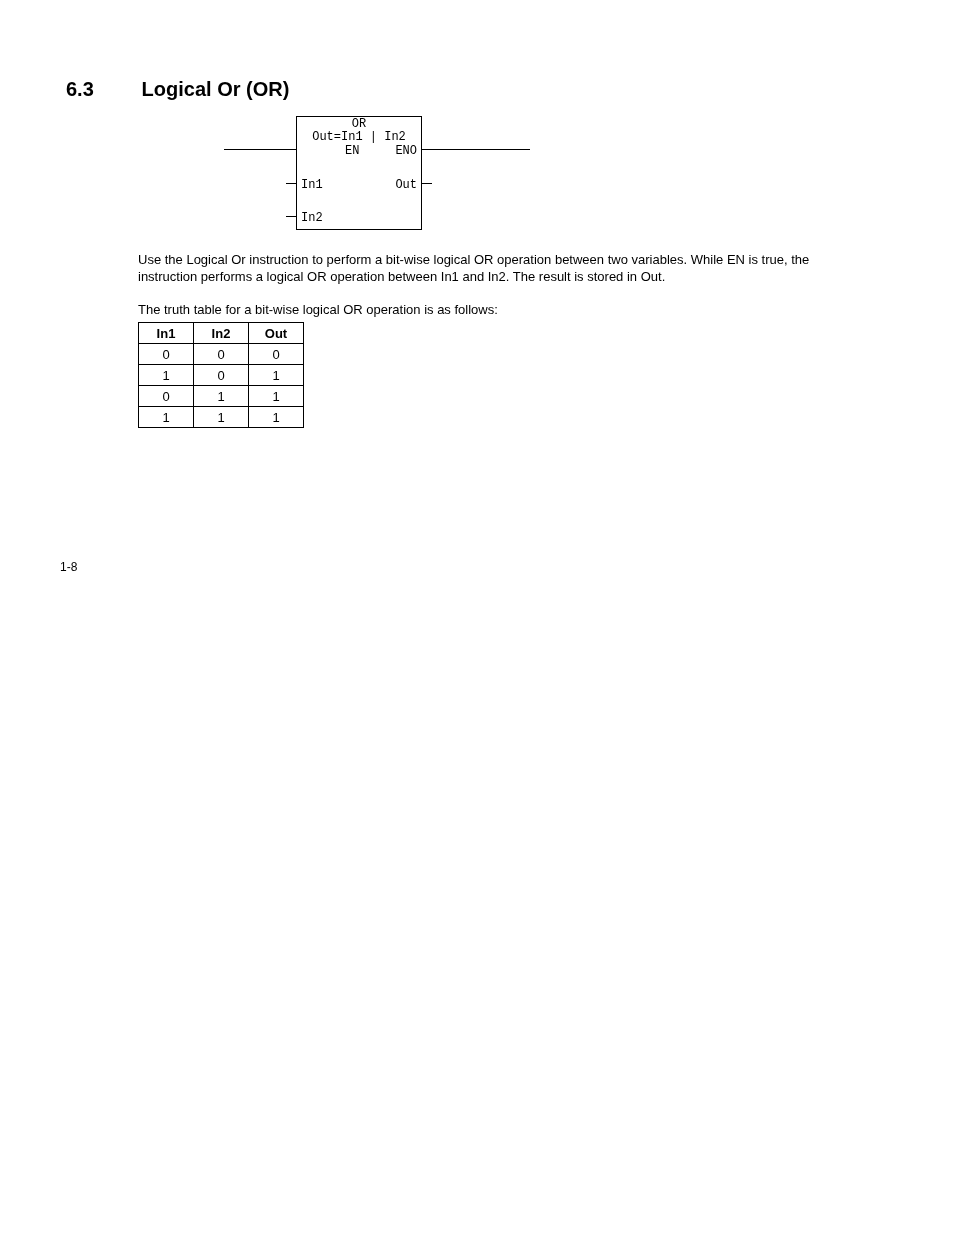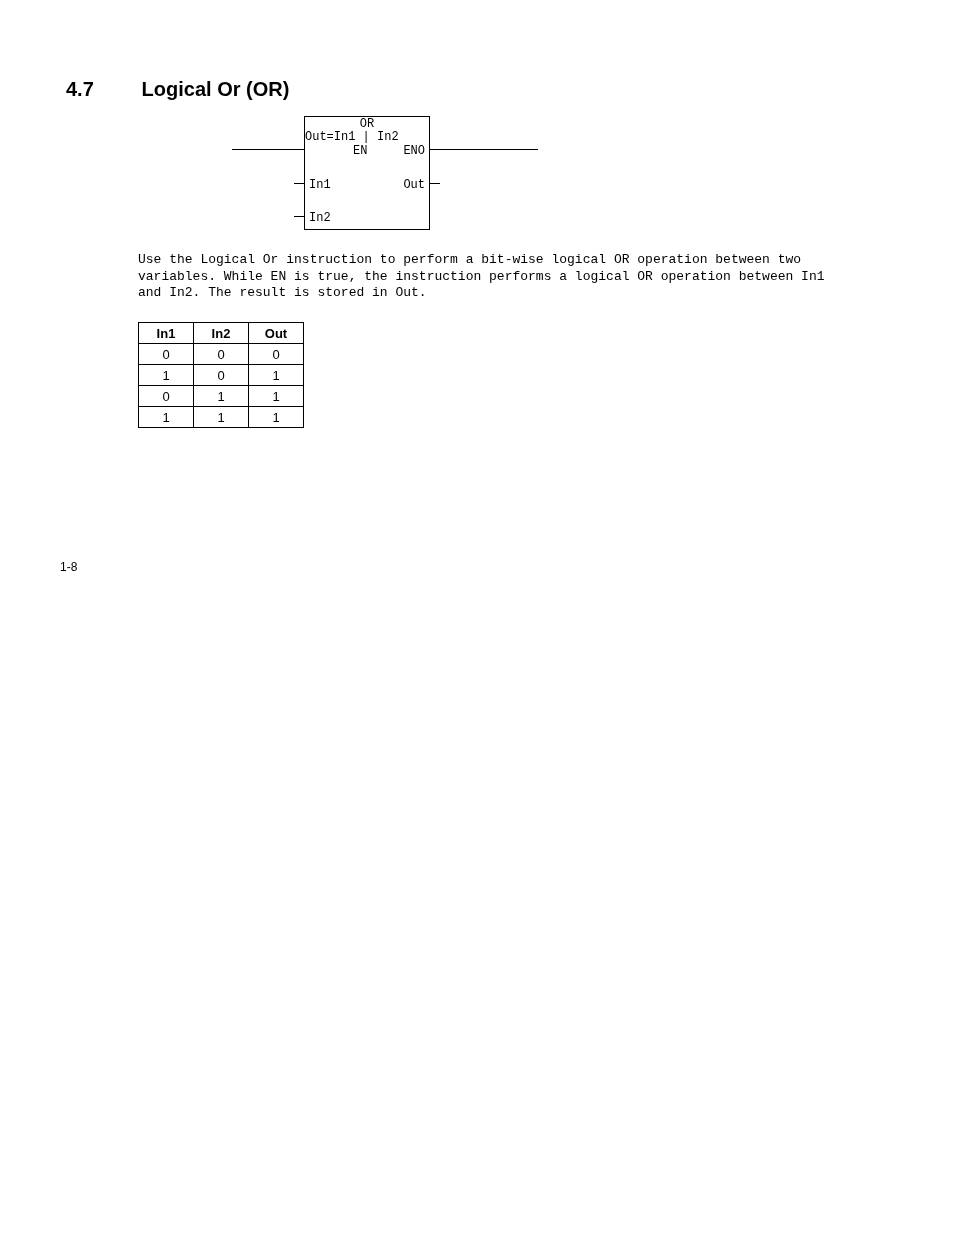--- a/index.html
+++ b/index.html
@@ -23,41 +23,41 @@
     font-size: 20px;
     font-weight: bold;
   }
   .heading .secnum {
     display: inline-block;
     width: 70px;
   }
   .diagram-wrap {
     position: absolute;
     top: 112px;
-    left: 232px;
+    left: 224px;
     width: 310px;
     height: 120px;
   }
   .box {
     position: absolute;
     top: 4px;
     left: 72px;
     width: 124px;
     height: 112px;
     border: 1.5px solid #000;
     font-family: "Courier New", monospace;
     font-size: 12px;
     line-height: 1.1;
   }
   .box .top {
     text-align: center;
     padding-top: 1px;
   }
   .box .formula {
-    text-align: left;
+    text-align: center;
   }
   .en {
     position: absolute;
     top: 28px;
     left: 4px;
     margin-left: 44px;
   }
   .eno {
     position: absolute;
     top: 28px;
@@ -111,21 +111,20 @@
     border-top: 1.5px solid #000;
   }
   .tick-r.t-out { top: 71px; }
 
   .body-text {
     position: absolute;
     left: 138px;
     width: 710px;
     font-size: 13px;
     line-height: 1.28;
-    font-family: Liberation Mono, monospace;
   }
   .p1 { top: 252px; }
   .p2 { top: 302px; }
 
   .truth {
     position: absolute;
     top: 322px;
     left: 138px;
     border-collapse: collapse;
     font-size: 13px;
@@ -146,21 +145,21 @@
     left: 60px;
     font-size: 12px;
   }
 </style>
 </head>
 <body>
 
 <div class="page">
 
   <div class="heading">
-    <span class="secnum">4.7</span>
+    <span class="secnum">6.3</span>
     <span>Logical Or (OR)</span>
   </div>
 
   <div class="diagram-wrap">
     <div class="rail-left"></div>
     <div class="rail-right"></div>
     <div class="tick t-in1"></div>
     <div class="tick t-in2"></div>
     <div class="tick-r t-out"></div>
     <div class="box">
@@ -168,20 +167,21 @@
       <div class="formula">Out=In1 | In2</div>
       <div class="en">EN</div>
       <div class="eno">ENO</div>
       <div class="in1">In1</div>
       <div class="out">Out</div>
       <div class="in2">In2</div>
     </div>
   </div>
 
   <div class="body-text p1">Use the Logical Or instruction to perform a bit-wise logical OR operation between two variables. While EN is true, the instruction performs a logical OR operation between In1 and In2. The result is stored in Out.</div>
+  <div class="body-text p2">The truth table for a bit-wise logical OR operation is as follows:</div>
 
   <table class="truth">
     <thead>
       <tr>
         <th>In1</th>
         <th>In2</th>
         <th>Out</th>
       </tr>
     </thead>
     <tbody>

